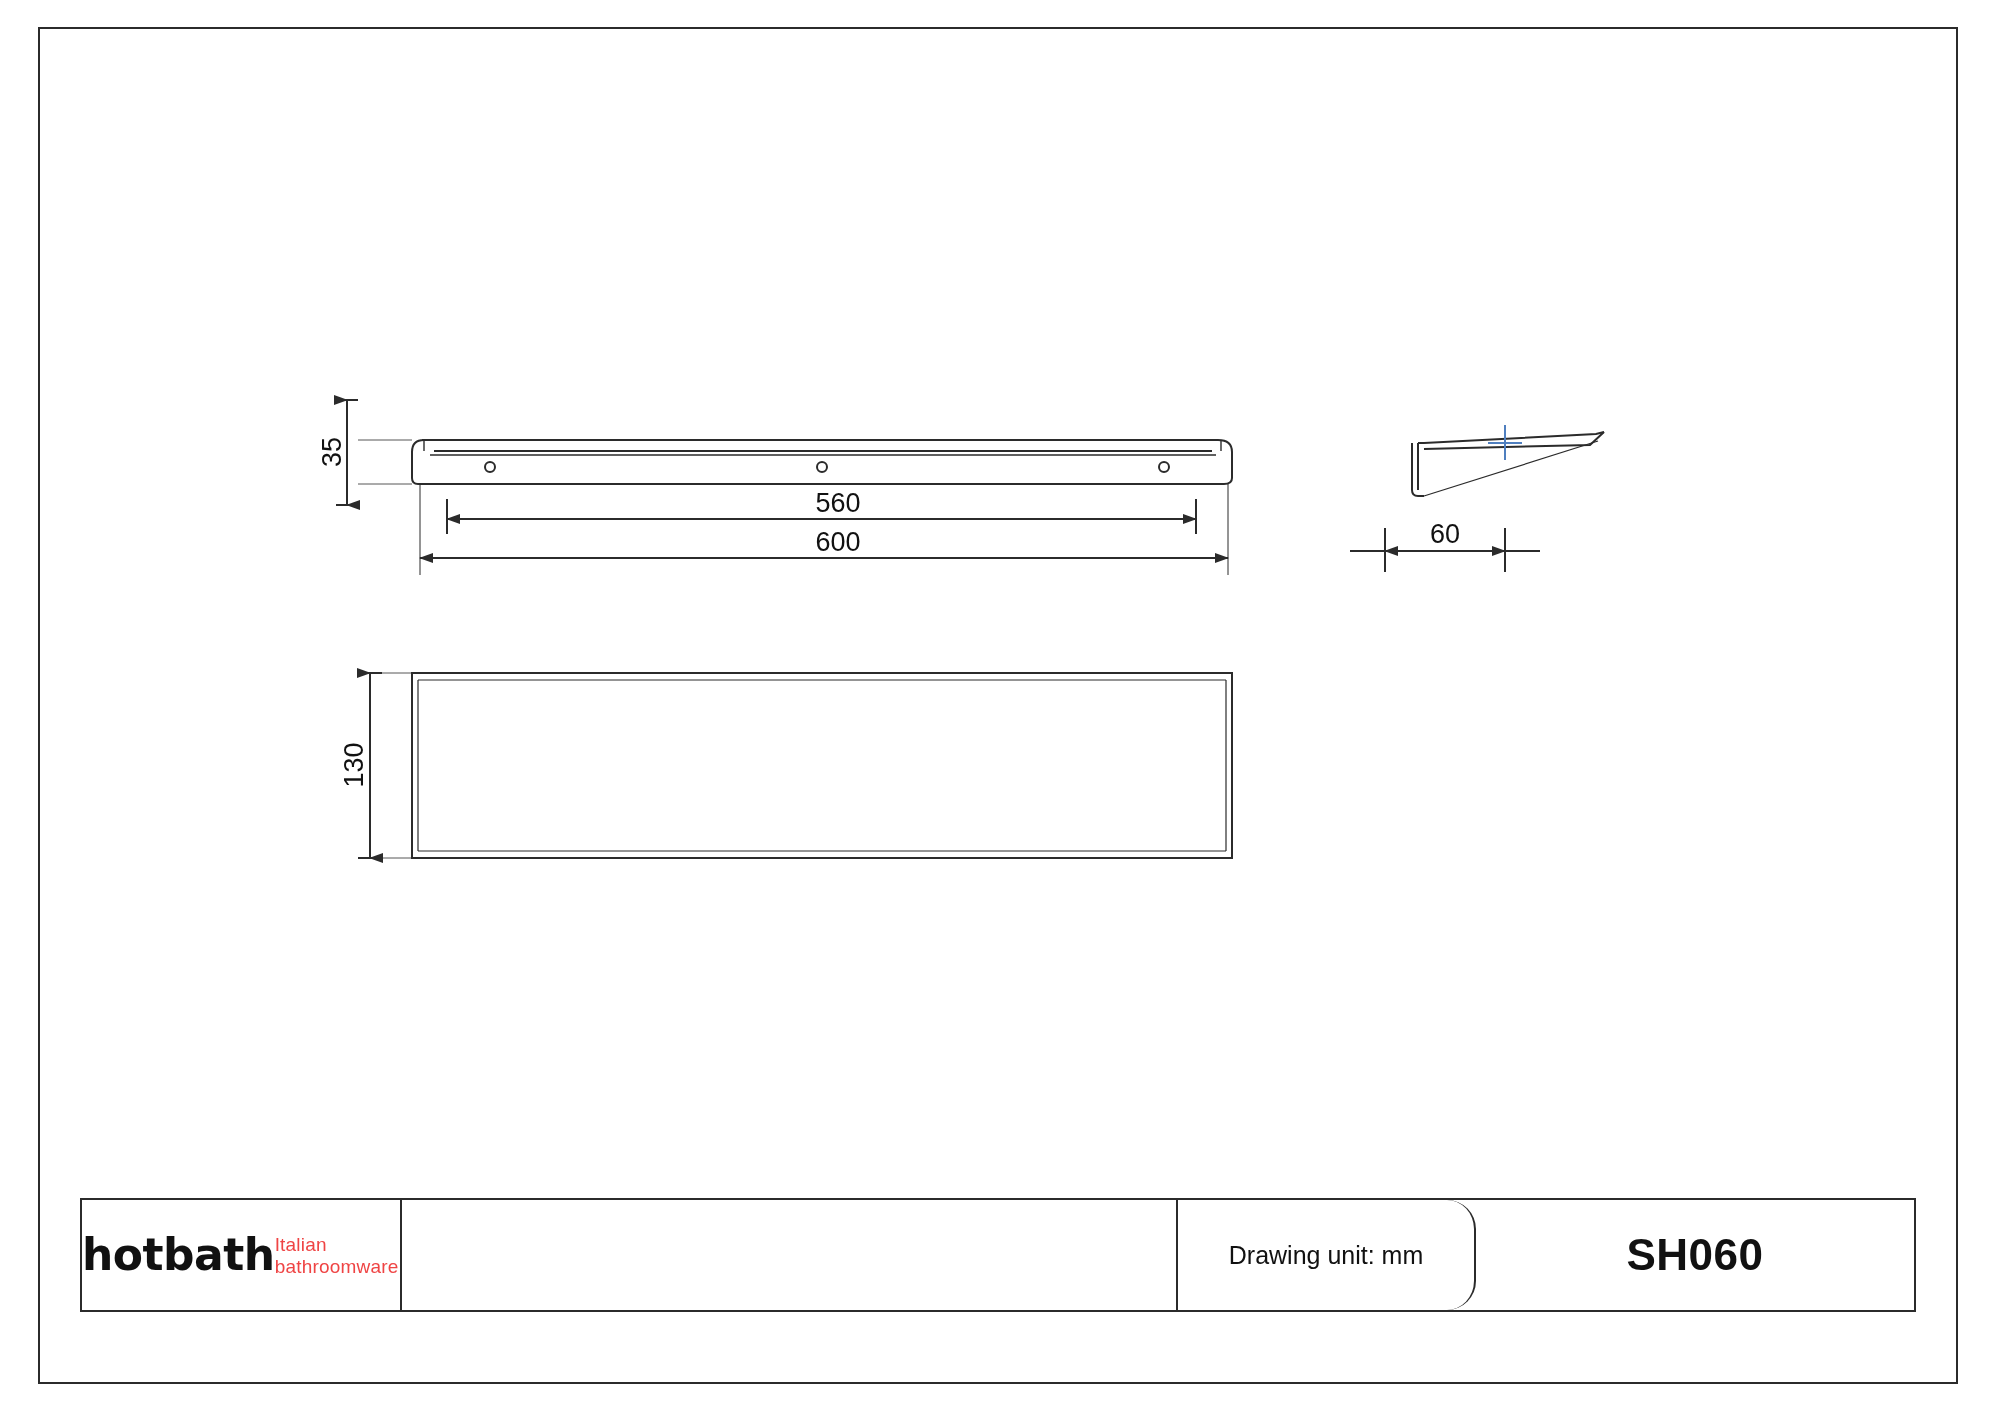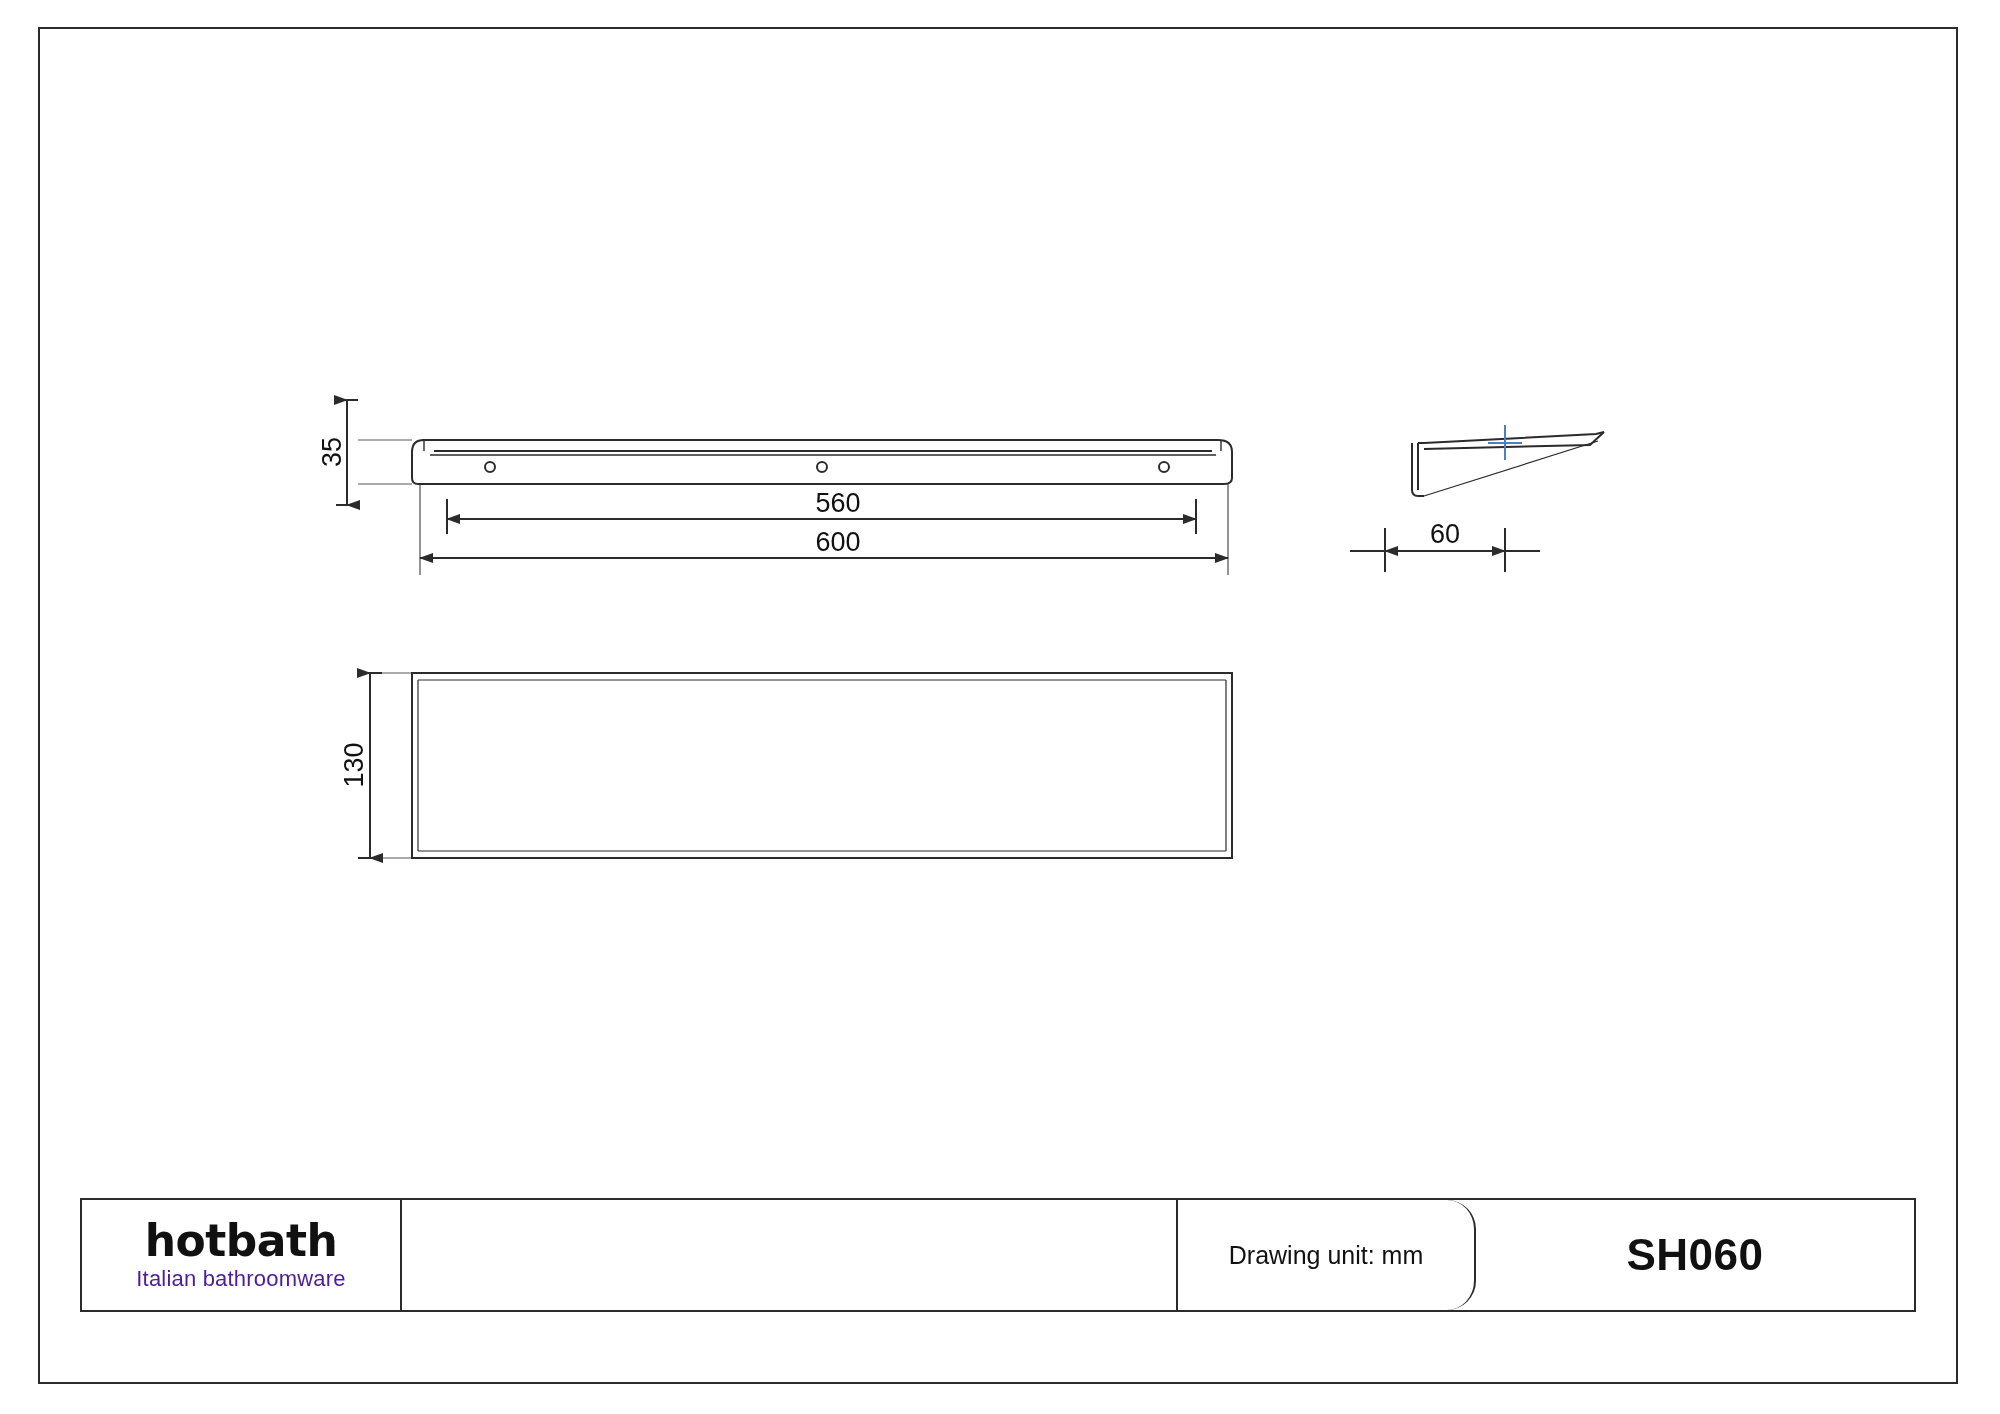--- a/index.html
+++ b/index.html
@@ -55,35 +55,34 @@
   .tb-cell {
     box-sizing: border-box;
     display: flex;
     align-items: center;
     justify-content: center;
     height: 100%;
   }
   .tb-logo {
     width: 320px;
     border-right: 2px solid #2b2b2b;
-    flex-direction: column;
     justify-content: center;
   }
   .logo-main {
     font-family: "DejaVu Sans", sans-serif;
     font-size: 44px;
     font-weight: bold;
     letter-spacing: -0.5px;
     color: #111;
     line-height: 1.05;
   }
   .logo-sub {
     font-family: "Liberation Sans", sans-serif;
-    font-size: 22px;
-    color: #4c1d95;
+    font-size: 19px;
+    color: #ef4444;
     letter-spacing: 0.2px;
     margin-top: 2px;
   }
   .tb-blank {
     flex: 1;
     border-right: 2px solid #2b2b2b;
   }
   .tb-unit {
     width: 298px;
     border-right: 2px solid #2b2b2b;

